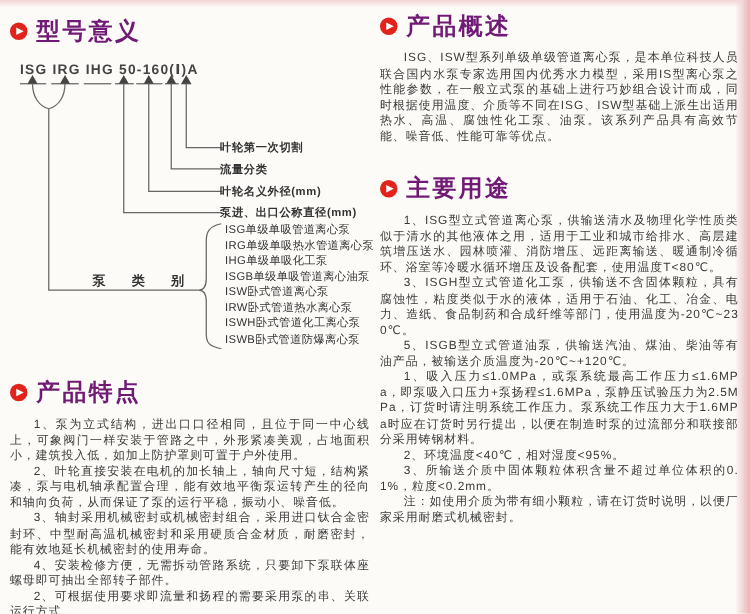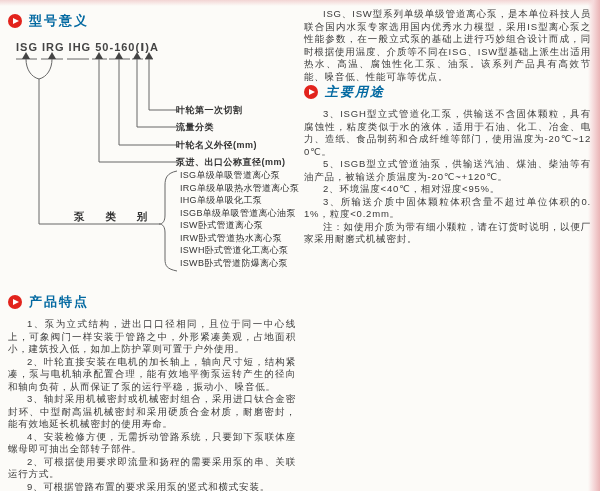--- a/index.html
+++ b/index.html
@@ -31,40 +31,40 @@
     width:14px;height:14px;border-radius:50%;
     background:#e2231c;flex:0 0 auto;
   }
   .hdr-icon::after{
     content:"";position:absolute;left:5px;top:3.5px;
     border-left:6px solid #fff;
     border-top:3.5px solid transparent;
     border-bottom:3.5px solid transparent;
   }
   .hdr-title{
-    font-size:13px;font-weight:bold;color:#0369a1;
+    font-size:19px;font-weight:bold;color:#701a75;
     letter-spacing:2px;
   }
   .model-diagram{display:block;overflow:visible;}
   .model-diagram line,.model-diagram path{stroke:#666;stroke-width:1;fill:none;}
   .model-diagram polygon{fill:#444;stroke:none;}
   .model-code{font-size:11px;font-weight:bold;fill:#444;letter-spacing:1px;}
   .d-label{font-size:9px;font-weight:bold;fill:#333;letter-spacing:0.5px;}
   .d-cat{font-size:10.5px;font-weight:bold;fill:#333;letter-spacing:9px;}
   .d-list{font-size:9px;fill:#333;letter-spacing:0.3px;}
   .body-text p{
     margin:0;
     font-size:9.5px;line-height:12.5px;
     letter-spacing:0.8px;
     text-align:justify;text-justify:inter-character;
     word-break:break-all;
     text-indent:2em;
   }
   .features-header{margin-top:16px;}
-  .apps-header,.cond-header{margin-top:0;font-style:italic;}
+  .apps-header,.cond-header{margin-top:22px;}
 </style>
 </head>
 <body>
 
 <div class="page">
   <div class="edge-top"></div>
   <div class="edge-right"></div>
 
   <div class="col col-left">
 
@@ -134,32 +134,38 @@
       <p>2、叶轮直接安装在电机的加长轴上，轴向尺寸短，结构紧凑，泵与电机轴承配置合理，能有效地平衡泵运转产生的径向和轴向负荷，从而保证了泵的运行平稳，振动小、噪音低。</p>
       <p>3、轴封采用机械密封或机械密封组合，采用进口钛合金密封环、中型耐高温机械密封和采用硬质合金材质，耐磨密封，能有效地延长机械密封的使用寿命。</p>
       <p>4、安装检修方便，无需拆动管路系统，只要卸下泵联体座螺母即可抽出全部转子部件。</p>
       <p>2、可根据使用要求即流量和扬程的需要采用泵的串、关联运行方式。</p>
       <p>9、可根据管路布置的要求采用泵的竖式和横式安装。</p>
     </div>
   </div>
 
   <div class="col col-right">
 
+    <div class="sec-header">
+      <span class="hdr-icon"></span>
+      <span class="hdr-title">产品概述</span>
+    </div>
     <div class="body-text">
       <p>ISG、ISW型系列单级单级管道离心泵，是本单位科技人员联合国内水泵专家选用国内优秀水力模型，采用IS型离心泵之性能参数，在一般立式泵的基础上进行巧妙组合设计而成，同时根据使用温度、介质等不同在ISG、ISW型基础上派生出适用热水、高温、腐蚀性化工泵、油泵。该系列产品具有高效节能、噪音低、性能可靠等优点。</p>
     </div>
 
     <div class="sec-header apps-header">
       <span class="hdr-icon"></span>
       <span class="hdr-title">主要用途</span>
     </div>
     <div class="body-text">
-      <p>3、ISGH型立式管道化工泵，供输送不含固体颗粒，具有腐蚀性，粘度类似于水的液体，适用于石油、化工、冶金、电力、造纸、食品制药和合成纤维等部门，使用温度为-20℃~120℃。</p>
+      <p>1、ISG型立式管道离心泵，供输送清水及物理化学性质类似于清水的其他液体之用，适用于工业和城市给排水、高层建筑增压送水、园林喷灌、消防增压、远距离输送、暖通制冷循环、浴室等冷暖水循环增压及设备配套，使用温度T&lt;80℃。</p>
+      <p>3、ISGH型立式管道化工泵，供输送不含固体颗粒，具有腐蚀性，粘度类似于水的液体，适用于石油、化工、冶金、电力、造纸、食品制药和合成纤维等部门，使用温度为-20℃~230℃。</p>
       <p>5、ISGB型立式管道油泵，供输送汽油、煤油、柴油等有油产品，被输送介质温度为-20℃~+120℃。</p>
     </div>
 
     <div class="body-text">
+      <p>1、吸入压力≤1.0MPa，或泵系统最高工作压力≤1.6MPa，即泵吸入口压力+泵扬程≤1.6MPa，泵静压试验压力为2.5MPa，订货时请注明系统工作压力。泵系统工作压力大于1.6MPa时应在订货时另行提出，以便在制造时泵的过流部分和联接部分采用铸钢材料。</p>
       <p>2、环境温度&lt;40℃，相对湿度&lt;95%。</p>
       <p>3、所输送介质中固体颗粒体积含量不超过单位体积的0.1%，粒度&lt;0.2mm。</p>
       <p>注：如使用介质为带有细小颗粒，请在订货时说明，以便厂家采用耐磨式机械密封。</p>
     </div>
   </div>
 </div>
 
 </body></html>

